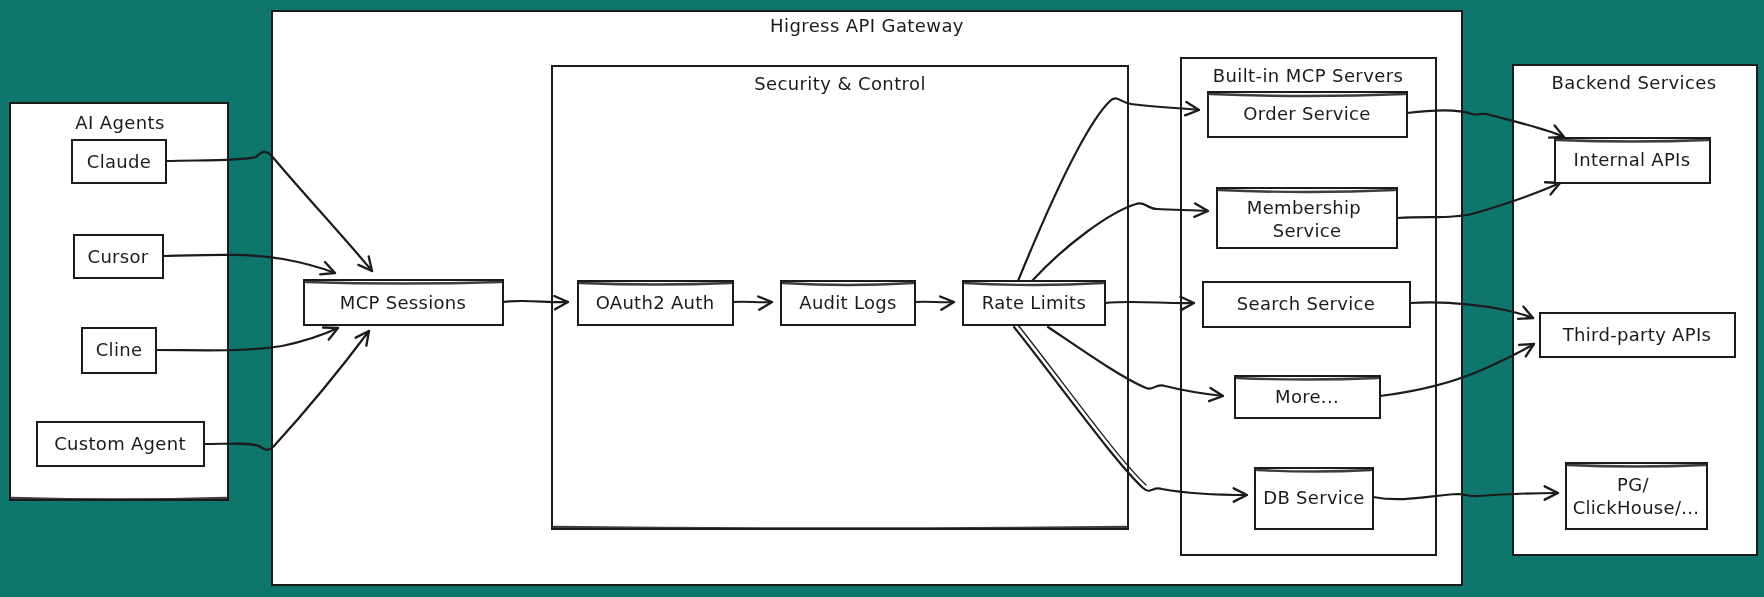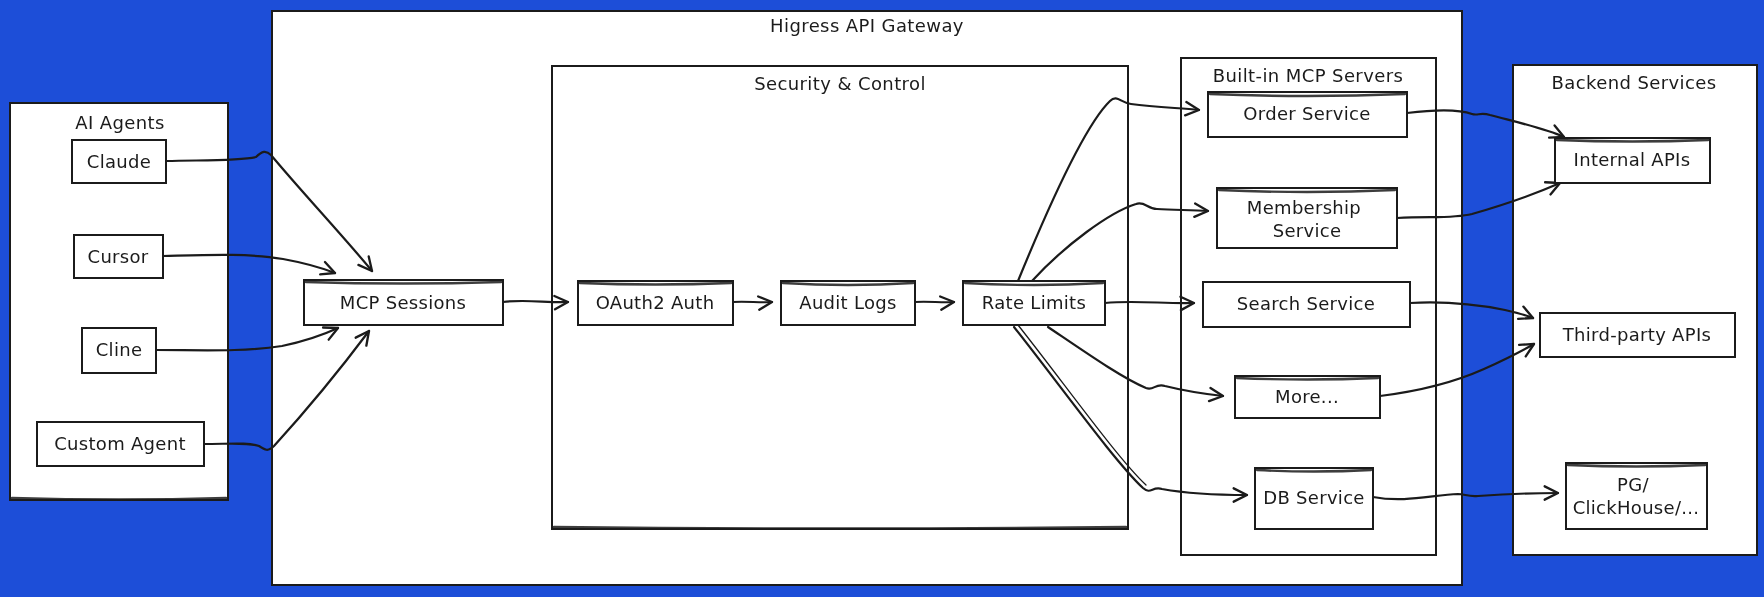--- a/index.html
+++ b/index.html
@@ -4,21 +4,21 @@
 <style>
   html, body {
     margin: 0;
     padding: 0;
     background: #ffffff;
   }
   .canvas {
     width: 1764px;
     height: 597px;
     position: relative;
-    background: #1d4ed8;
+    background: #0f766e;
     overflow: hidden;
   }
   svg {
     display: block;
     font-family: "DejaVu Sans", "Liberation Sans", sans-serif;
   }
   .grp {
     fill: #ffffff;
     stroke: #1b1b1b;
     stroke-width: 2;

